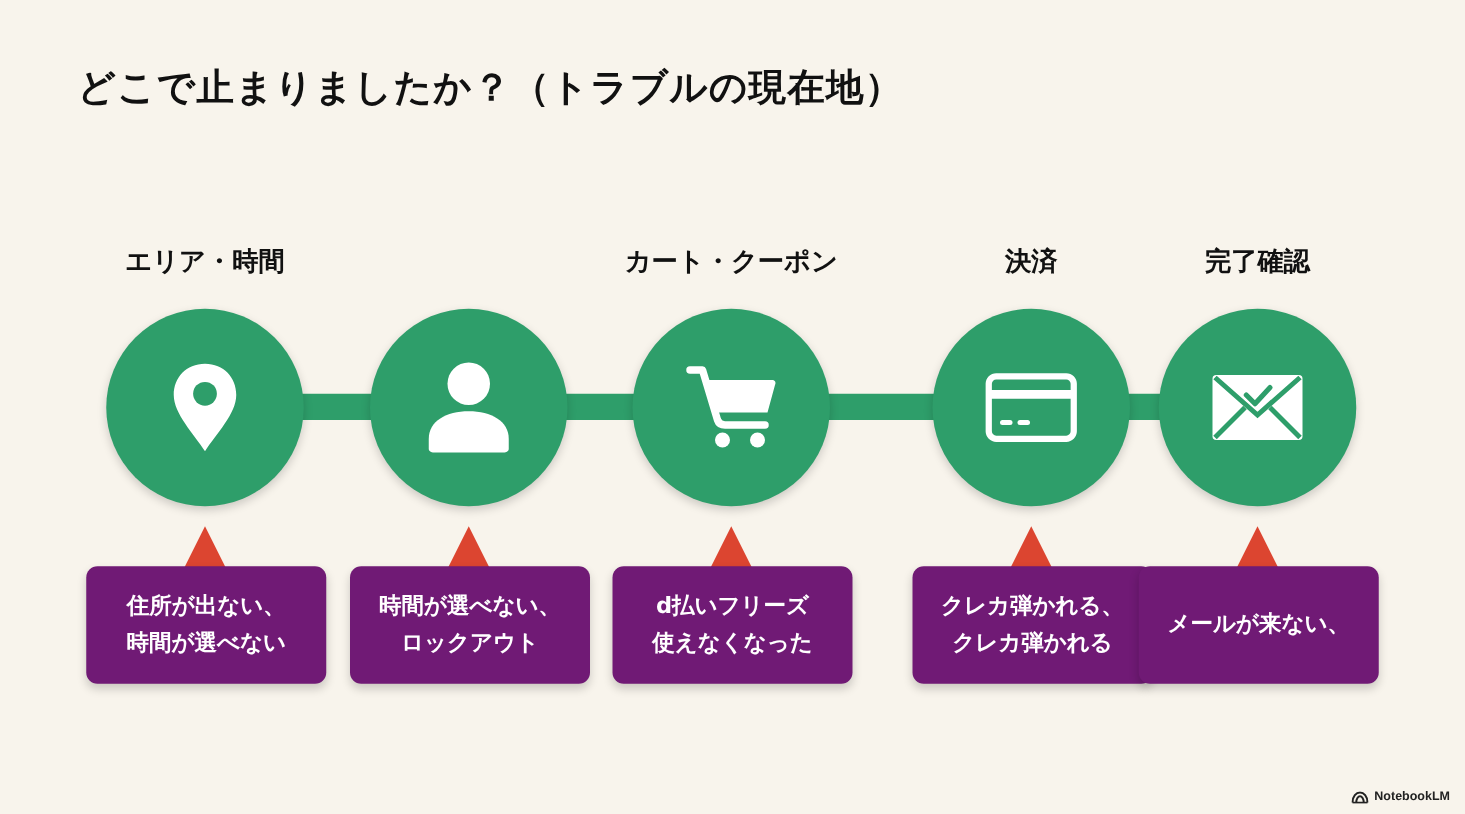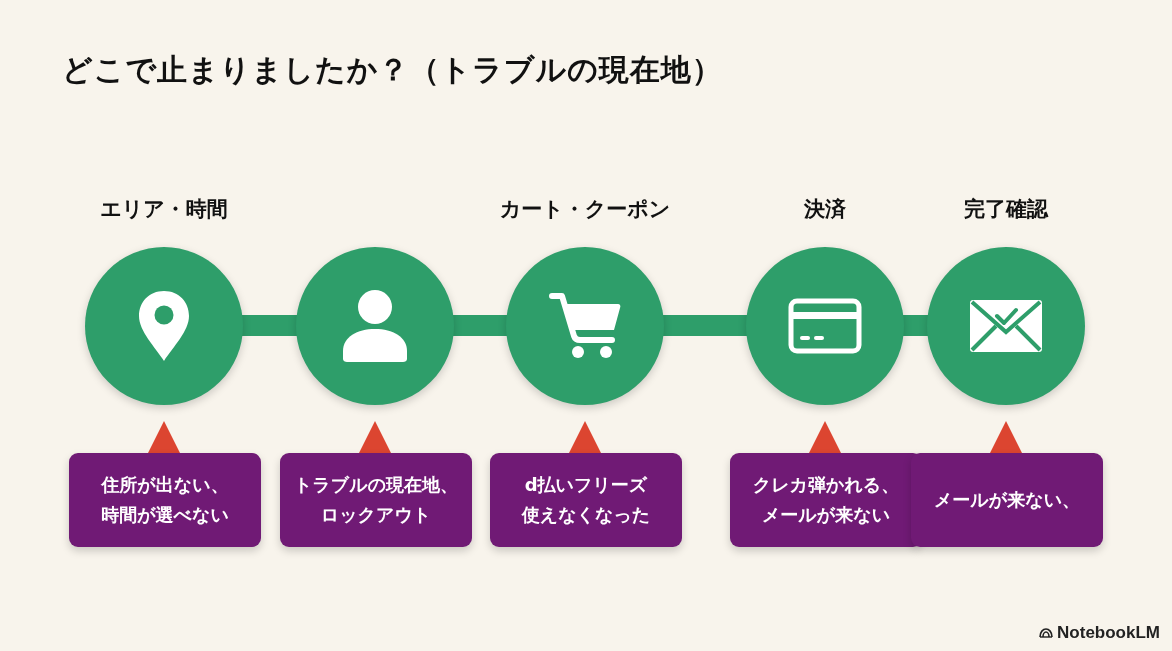--- a/index.html
+++ b/index.html
@@ -106,21 +106,21 @@
       white-space: nowrap;
     }
     .brand {
       position: absolute;
       right: 12px;
       bottom: 8px;
       display: flex;
       align-items: center;
       gap: 4px;
       font-family: "Liberation Sans", sans-serif;
-      font-size: 17px;
+      font-size: 10px;
       font-weight: bold;
       color: #222;
     }
   </style>
 </head>
 <body>
 
 <div class="title">どこで止まりましたか？（トラブルの現在地）</div>
 
 <div class="connector"></div>
@@ -145,21 +145,21 @@
 <div class="step" style="left:270px;">
   <div class="step-circle">
     <svg width="68" height="74" viewBox="0 0 68 74">
       <circle cx="34" cy="18" r="17" fill="#fff"></circle>
       <path d="M2 70 L2 62 C2 48 16 40 34 40 C52 40 66 48 66 62 L66 70 C66 72 64 73 62 73 L6 73 C4 73 2 72 2 70 Z" fill="#fff"></path>
     </svg>
   </div>
   <div class="callout">
     <div class="callout-tail"></div>
     <div class="callout-box">
-      <span>トラブルの現在地、</span>
+      <span>時間が選べない、</span>
       <span>ロックアウト</span>
     </div>
   </div>
 </div>
 
 <div class="step" style="left:480px;">
   <div class="step-label">カート・クーポン</div>
   <div class="step-circle">
     <svg width="74" height="72" viewBox="0 0 74 72">
       <path d="M4 6 L14 6 L26 46 C27 49 29 50 32 50 L64 50" fill="none" stroke="#fff" stroke-width="6" stroke-linecap="round" stroke-linejoin="round"></path>
@@ -184,21 +184,21 @@
       <rect x="3" y="3" width="68" height="50" rx="6" ry="6" fill="none" stroke="#fff" stroke-width="5"></rect>
       <rect x="3" y="14" width="68" height="7" fill="#fff"></rect>
       <rect x="12" y="38" width="10" height="4" rx="2" fill="#fff"></rect>
       <rect x="26" y="38" width="10" height="4" rx="2" fill="#fff"></rect>
     </svg>
   </div>
   <div class="callout">
     <div class="callout-tail"></div>
     <div class="callout-box">
       <span>クレカ弾かれる、</span>
-      <span>メールが来ない</span>
+      <span>クレカ弾かれる</span>
     </div>
   </div>
 </div>
 
 <div class="step" style="left:901px;">
   <div class="step-label">完了確認</div>
   <div class="step-circle">
     <svg width="76" height="56" viewBox="0 0 76 56">
       <rect x="2" y="2" width="72" height="52" rx="3" fill="#fff"></rect>
       <path d="M4 4 L38 34 L72 4" fill="none" stroke="#2e9e6a" stroke-width="4"></path>

